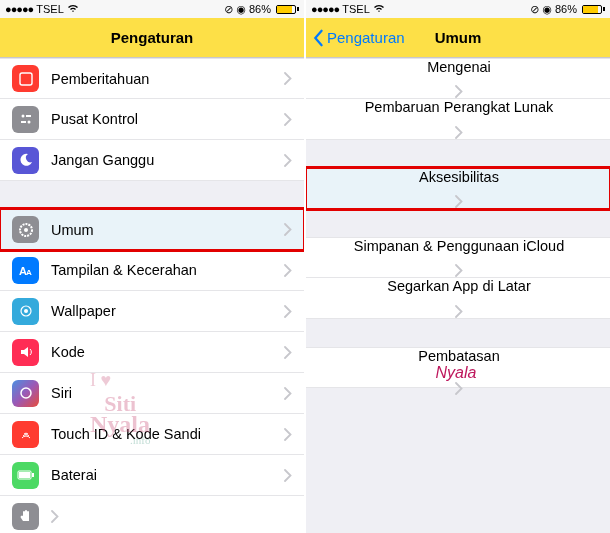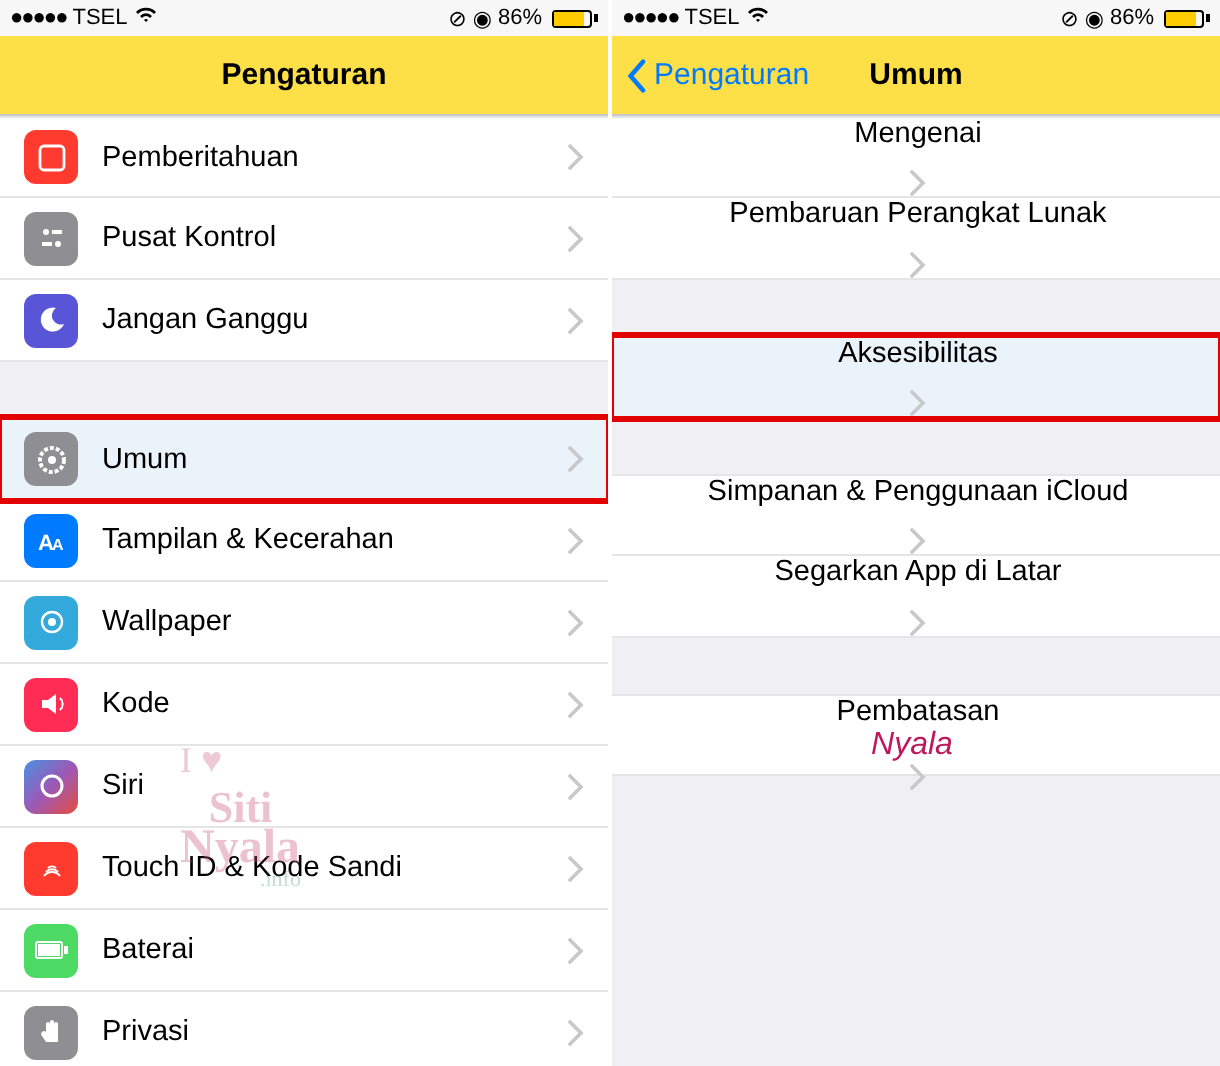--- a/index.html
+++ b/index.html
@@ -289,21 +289,20 @@
               <path d="M1 1 L6.5 6.5 L1 12" stroke="#c7c7cc" stroke-width="1.8" fill="none" stroke-linecap="round"></path>
             </svg>
           </div>
         </div>
         <div class="row">
           <div class="icon bg-gray">
             <svg width="16" height="16" viewBox="0 0 16 16">
               <path d="M5 8 L5 4 A1 1 0 0 1 7 4 L7 3 A1 1 0 0 1 9 3 L9 4 A1 1 0 0 1 11 4 L11 9 L11 13 L5 13 L3 10 A1 1 0 0 1 5 8 Z" fill="#fff"></path>
             </svg>
           </div>
-          <div class="label">Privasi</div>
           <div class="chev">
             <svg viewBox="0 0 8 13">
               <path d="M1 1 L6.5 6.5 L1 12" stroke="#c7c7cc" stroke-width="1.8" fill="none" stroke-linecap="round"></path>
             </svg>
           </div>
         </div>
       </div>
     </div>
 
   <div class="watermark">

